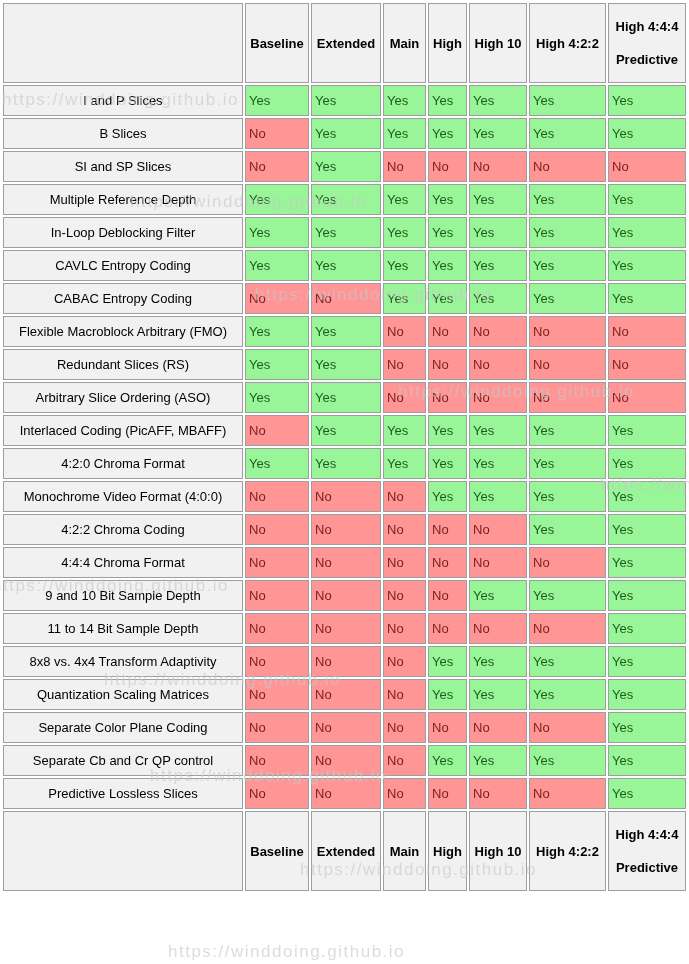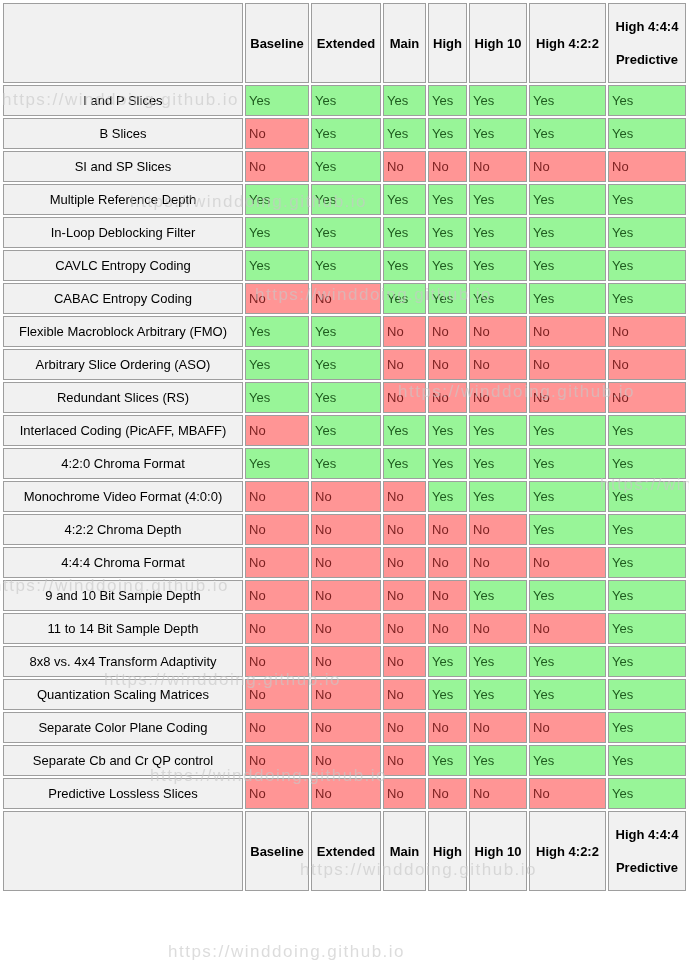--- a/index.html
+++ b/index.html
@@ -180,40 +180,40 @@
         <th class="feature">Flexible Macroblock Arbitrary (FMO)</th>
         <td class="val yes">Yes</td>
         <td class="val yes">Yes</td>
         <td class="val no">No</td>
         <td class="val no">No</td>
         <td class="val no">No</td>
         <td class="val no">No</td>
         <td class="val no">No</td>
       </tr>
       <tr>
+        <th class="feature">Redundant Slices (RS)</th>
+        <td class="val yes">Yes</td>
+        <td class="val yes">Yes</td>
+        <td class="val no">No</td>
+        <td class="val no">No</td>
+        <td class="val no">No</td>
+        <td class="val no">No</td>
+        <td class="val no">No</td>
+      </tr>
+      <tr>
         <th class="feature">Arbitrary Slice Ordering (ASO)</th>
         <td class="val yes">Yes</td>
         <td class="val yes">Yes</td>
         <td class="val no">No</td>
         <td class="val no">No</td>
         <td class="val no">No</td>
         <td class="val no">No</td>
         <td class="val no">No</td>
       </tr>
       <tr>
-        <th class="feature">Redundant Slices (RS)</th>
-        <td class="val yes">Yes</td>
-        <td class="val yes">Yes</td>
-        <td class="val no">No</td>
-        <td class="val no">No</td>
-        <td class="val no">No</td>
-        <td class="val no">No</td>
-        <td class="val no">No</td>
-      </tr>
-      <tr>
         <th class="feature">Interlaced Coding (PicAFF, MBAFF)</th>
         <td class="val no">No</td>
         <td class="val yes">Yes</td>
         <td class="val yes">Yes</td>
         <td class="val yes">Yes</td>
         <td class="val yes">Yes</td>
         <td class="val yes">Yes</td>
         <td class="val yes">Yes</td>
       </tr>
       <tr>
@@ -230,21 +230,21 @@
         <th class="feature">Monochrome Video Format (4:0:0)</th>
         <td class="val no">No</td>
         <td class="val no">No</td>
         <td class="val no">No</td>
         <td class="val yes">Yes</td>
         <td class="val yes">Yes</td>
         <td class="val yes">Yes</td>
         <td class="val yes">Yes</td>
       </tr>
       <tr>
-        <th class="feature">4:2:2 Chroma Depth</th>
+        <th class="feature">4:2:2 Chroma Coding</th>
         <td class="val no">No</td>
         <td class="val no">No</td>
         <td class="val no">No</td>
         <td class="val no">No</td>
         <td class="val no">No</td>
         <td class="val yes">Yes</td>
         <td class="val yes">Yes</td>
       </tr>
       <tr>
         <th class="feature">4:4:4 Chroma Format</th>

